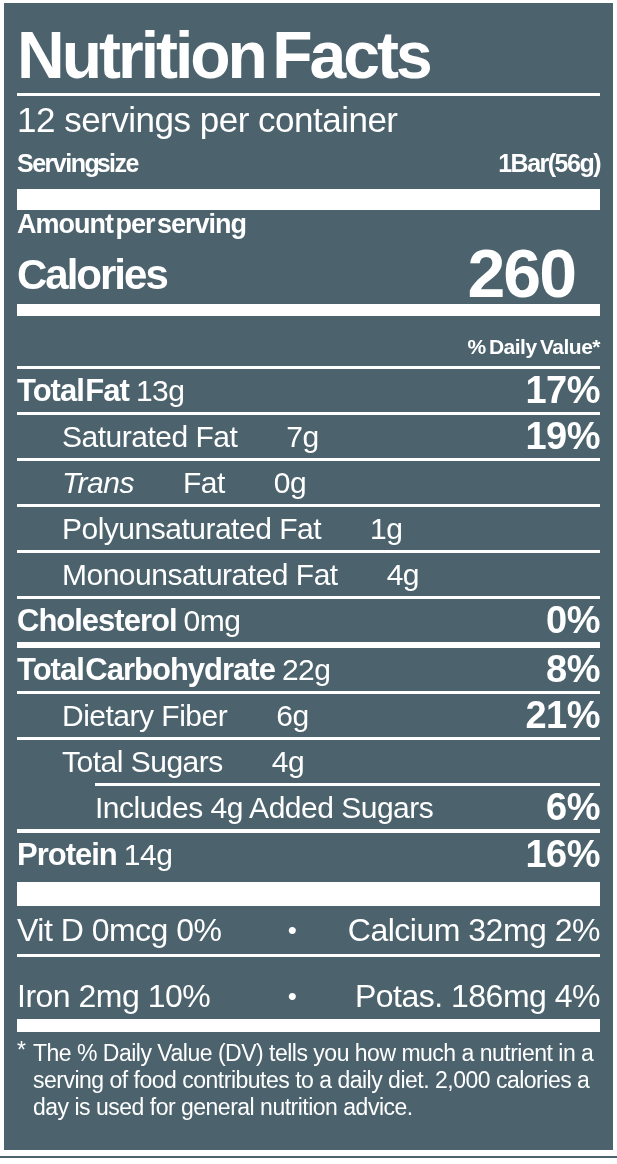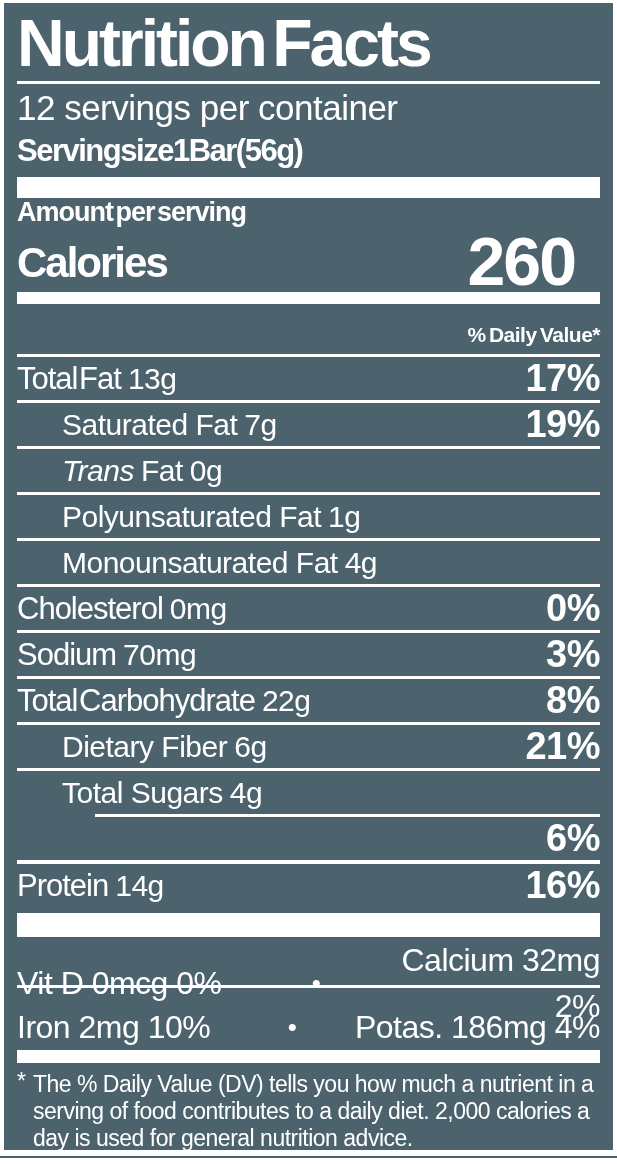--- a/index.html
+++ b/index.html
@@ -17,62 +17,62 @@
     position:absolute;left:4px;right:4px;top:3px;height:1147px;
     background:var(--panel-bg);
     padding:0 13px;
   }
   .bottom-edge{
     position:absolute;left:0;right:0;top:1156px;height:2px;
     background:var(--panel-bg);
   }
   
   .title{
-    margin-top:0;height:78px;line-height:80px;
+    margin-top:12px;height:78px;line-height:80px;
     font-size:66px;font-weight:bold;letter-spacing:-3px;word-spacing:-8px;
     white-space:nowrap;
   }
   .rule{height:3px;background:var(--label-fg);}
   .rule-thick4{height:4px;background:var(--label-fg);}
   .servings{height:45px;line-height:47px;font-size:35px;letter-spacing:-0.5px;}
   .serving-size-row{
-    height:44px;display:flex;justify-content:flex-start;align-items:center;
-    font-size:31px;font-weight:bold;letter-spacing:-1.5px;word-spacing:-7px;
+    height:44px;display:flex;justify-content:space-between;align-items:center;
+    font-size:25px;font-weight:bold;letter-spacing:-1.5px;word-spacing:-7px;
   }
   .bar{background:var(--label-fg);}
   .bar-a{height:21px;margin-top:4px;}
   .bar-b{height:12px;}
   .bar-c{height:24px;margin-top:6px;}
   .bar-d{height:13px;}
   
   .amount-per-serving{
     height:28px;line-height:28px;
     font-size:27px;font-weight:bold;letter-spacing:-1px;word-spacing:-4px;
   }
   .calories-row{height:66px;display:flex;justify-content:space-between;align-items:flex-end;}
   .calories-label{font-size:42px;font-weight:bold;letter-spacing:-2px;line-height:58px;}
   .calories-value{font-size:68px;font-weight:bold;letter-spacing:-2px;line-height:62px;padding-right:25px;}
   .dv-header{
     height:42px;line-height:46px;text-align:right;
     font-size:21px;font-weight:bold;letter-spacing:-0.5px;word-spacing:-2px;margin-top:8px;
   }
   
   .row{height:43px;display:flex;align-items:center;font-size:30px;letter-spacing:-0.5px;}
-  .row .nm-b{font-weight:normal;font-size:31px;letter-spacing:-1px;word-spacing:-6px;}
+  .row .nm-b{font-weight:bold;font-size:31px;letter-spacing:-1px;word-spacing:-6px;}
   .row .amt{margin-left:7px;}
   .row .nm2{margin-left:7px;}
   .row .it{font-style:italic;}
   .row .sp{flex:1;}
   .row .dv{font-weight:bold;font-size:38px;letter-spacing:-0.5px;}
-  .i1{padding-left:45px;}
+  .i1{padding-left:45px;gap:42px;}
   .i2{padding-left:78px;}
   .rule-indent{margin-left:78px;}
   
   .micro-row{display:grid;grid-template-columns:255px 40px 1fr;align-items:center;font-size:32px;letter-spacing:-0.5px;}
-  .micro-a{height:48px;gap:24px;}
+  .micro-a{height:48px;}
   .micro-b{height:46px;margin-top:16px;}
   .micro-row .bullet{text-align:center;font-size:26px;}
   .micro-row .right{text-align:right;}
   .micro-row>span{line-height:46px;}
   
   .footnote{
     margin-top:8px;display:grid;grid-template-columns:16px 1fr;
     font-size:23px;line-height:27px;letter-spacing:-0.5px;
   }
   .footnote .marker{position:relative;top:-3px;font-size:23px;}
@@ -148,26 +148,20 @@
   <div class="rule"></div>
 
   <div class="row">
     <span class="nm-b">Cholesterol</span>
     <span class="amt">0mg</span>
     <span class="sp"></span>
     <span class="dv">0%</span>
   </div>
   <div class="rule"></div>
 
-  <div class="row">
-    <span class="nm-b">Sodium</span>
-    <span class="amt">70mg</span>
-    <span class="sp"></span>
-    <span class="dv">3%</span>
-  </div>
   <div class="rule"></div>
 
   <div class="row">
     <span class="nm-b">Total Carbohydrate</span>
     <span class="amt">22g</span>
     <span class="sp"></span>
     <span class="dv">8%</span>
   </div>
   <div class="rule"></div>
 
@@ -181,20 +175,21 @@
 
   <div class="row i1">
     <span>Total Sugars</span>
     <span class="amt">4g</span>
     <span class="sp"></span>
     <span class="dv"></span>
   </div>
   <div class="rule rule-indent"></div>
 
   <div class="row i2">
+    <span>Includes 4g Added Sugars</span>
     <span class="sp"></span>
     <span class="dv">6%</span>
   </div>
   <div class="rule-thick4"></div>
 
   <div class="row">
     <span class="nm-b">Protein</span>
     <span class="amt">14g</span>
     <span class="sp"></span>
     <span class="dv">16%</span>

